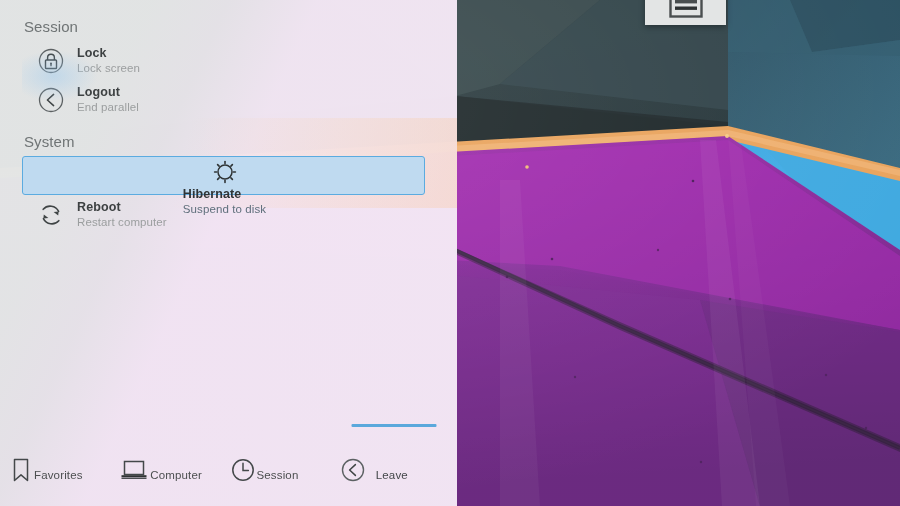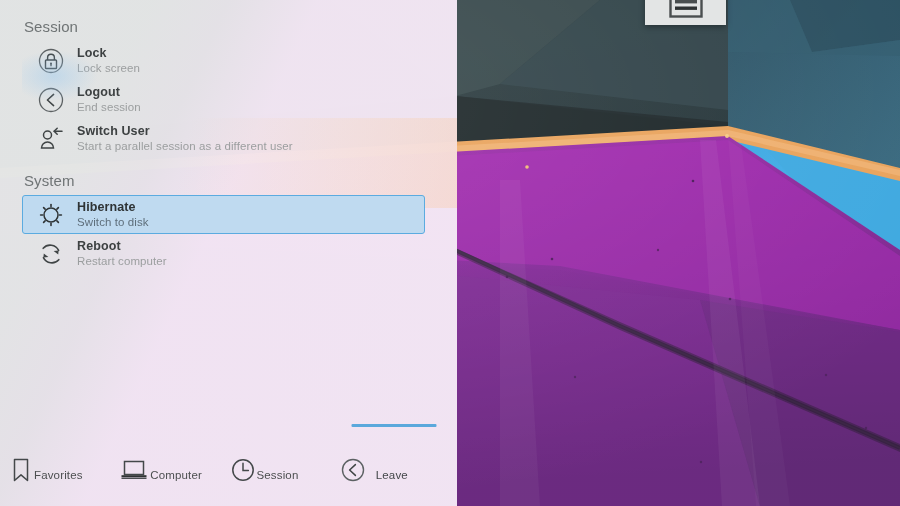--- a/index.html
+++ b/index.html
@@ -67,20 +67,21 @@
     display:flex; align-items:center; justify-content:center;
   }
   .item .icon-wrap svg{ display:block; }
   .item .labels{ display:flex; flex-direction:column; justify-content:center; line-height:1.12; }
   .item .title{ font-size:12.5px; font-weight:700; color:#3d4142; letter-spacing:.1px; }
   .item .subtitle{ font-size:11.5px; font-weight:400; color:#9b9e9f; letter-spacing:.1px; margin-top:2px;}
 
   .item.selected{
     background:#bfdaf0;
     border:1px solid #5babe0;
+    flex-direction:column;
   }
   .item.selected .title{ color:#2f3436; }
   .item.selected .subtitle{ color:#5f6f7b; }
 
   
   .glow{
     position:absolute; left:22px; top:50px; width:76px; height:50px;
     background:radial-gradient(ellipse at 42% 52%, rgba(150,200,240,.42) 0%, rgba(150,200,240,0) 70%);
     pointer-events:none; z-index:1;
   }
@@ -226,38 +227,24 @@
 
     <div class="item">
       <span class="icon-wrap">
         <svg width="30" height="30" viewBox="0 0 30 30" xmlns="http://www.w3.org/2000/svg">
           <circle cx="15" cy="15" r="11.5" fill="none" stroke="#5c6163" stroke-width="1.3"></circle>
           <polyline points="17.6,9.4 11.4,15 17.6,20.6" fill="none" stroke="#3f4445" stroke-width="1.5" stroke-linecap="round" stroke-linejoin="round"></polyline>
         </svg>
       </span>
       <span class="labels">
         <span class="title">Logout</span>
-        <span class="subtitle">End session</span>
-      </span>
-    </div>
-
-    <div class="item">
-      <span class="icon-wrap">
-        <svg width="30" height="30" viewBox="0 0 30 30" xmlns="http://www.w3.org/2000/svg">
-          <circle cx="11.5" cy="11" r="4" fill="none" stroke="#3f4445" stroke-width="1.5"></circle>
-          <path d="M5.5 24 a6 6 0 0 1 12 0 z" fill="none" stroke="#3f4445" stroke-width="1.5"></path>
-          <line x1="26" y1="7.2" x2="18.2" y2="7.2" stroke="#3f4445" stroke-width="1.5" stroke-linecap="round"></line>
-          <polyline points="21.2,4.2 18.1,7.2 21.2,10.2" fill="none" stroke="#3f4445" stroke-width="1.5" stroke-linecap="round" stroke-linejoin="round"></polyline>
-        </svg>
-      </span>
-      <span class="labels">
-        <span class="title">Switch User</span>
-        <span class="subtitle">Start a parallel session as a different user</span>
-      </span>
-    </div>
+        <span class="subtitle">End parallel</span>
+      </span>
+    </div>
+
 
     <div class="group-header" style="padding-top:14px">System</div>
 
 
     <div class="item selected">
       <span class="icon-wrap">
         <svg width="30" height="30" viewBox="0 0 30 30" xmlns="http://www.w3.org/2000/svg">
           <circle cx="15" cy="15" r="7" fill="none" stroke="#2f3436" stroke-width="1.5"></circle>
           <g stroke="#2f3436" stroke-width="1.6" stroke-linecap="round">
             <line x1="15" y1="4.6" x2="15" y2="6.6"></line>
@@ -266,21 +253,21 @@
             <line x1="23.4" y1="15" x2="25.4" y2="15"></line>
             <line x1="7.6" y1="7.6" x2="9.1" y2="9.1"></line>
             <line x1="20.9" y1="20.9" x2="22.4" y2="22.4"></line>
             <line x1="22.4" y1="7.6" x2="20.9" y2="9.1"></line>
             <line x1="9.1" y1="20.9" x2="7.6" y2="22.4"></line>
           </g>
         </svg>
       </span>
       <span class="labels">
         <span class="title">Hibernate</span>
-        <span class="subtitle">Switch to disk</span>
+        <span class="subtitle">Suspend to disk</span>
       </span>
     </div>
 
     <div class="item">
       <span class="icon-wrap">
         <svg width="30" height="30" viewBox="0 0 30 30" xmlns="http://www.w3.org/2000/svg">
           <path d="M22.6 11.4 A9.4 9.4 0 0 0 7.2 9.3" fill="none" stroke="#3f4445" stroke-width="1.6" stroke-linecap="round"></path>
           <path d="M7.4 18.6 A9.4 9.4 0 0 0 22.8 20.7" fill="none" stroke="#3f4445" stroke-width="1.6" stroke-linecap="round"></path>
           <polygon points="22.6,11.4 17.6,11.9 22.2,15.4" fill="#3f4445"></polygon>
           <polygon points="7.4,18.6 12.4,18.1 7.8,14.6" fill="#3f4445"></polygon>

